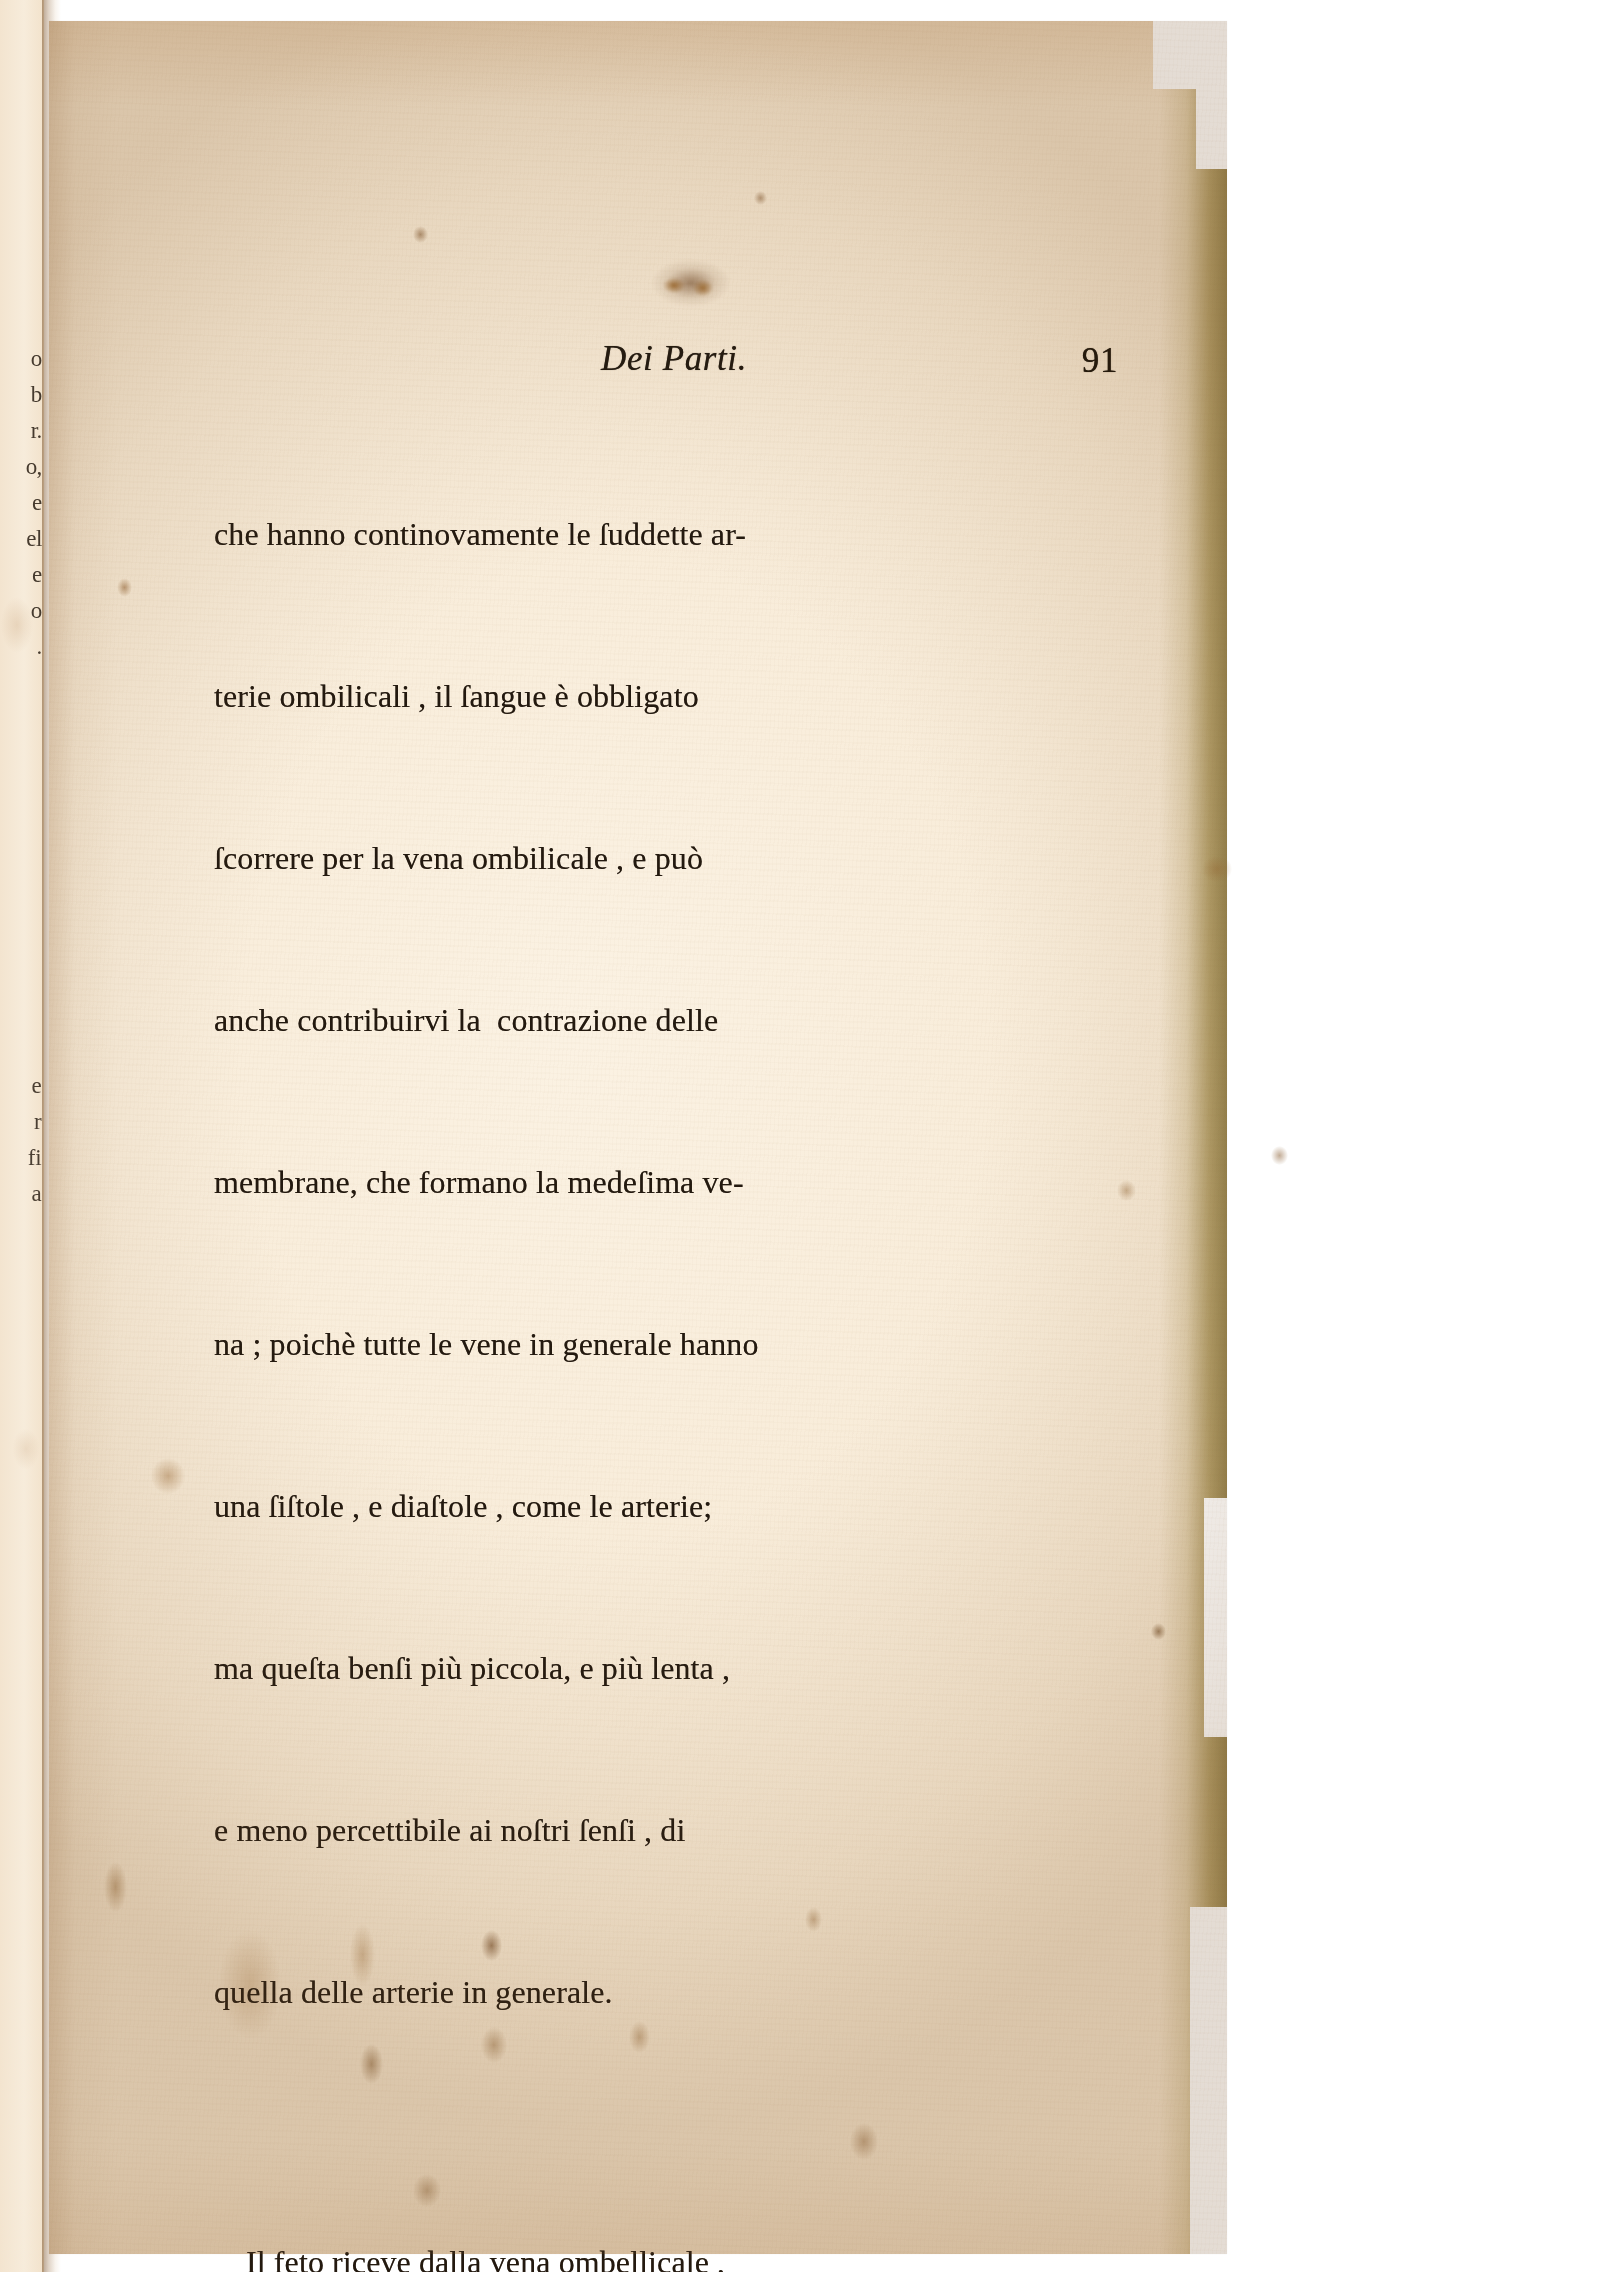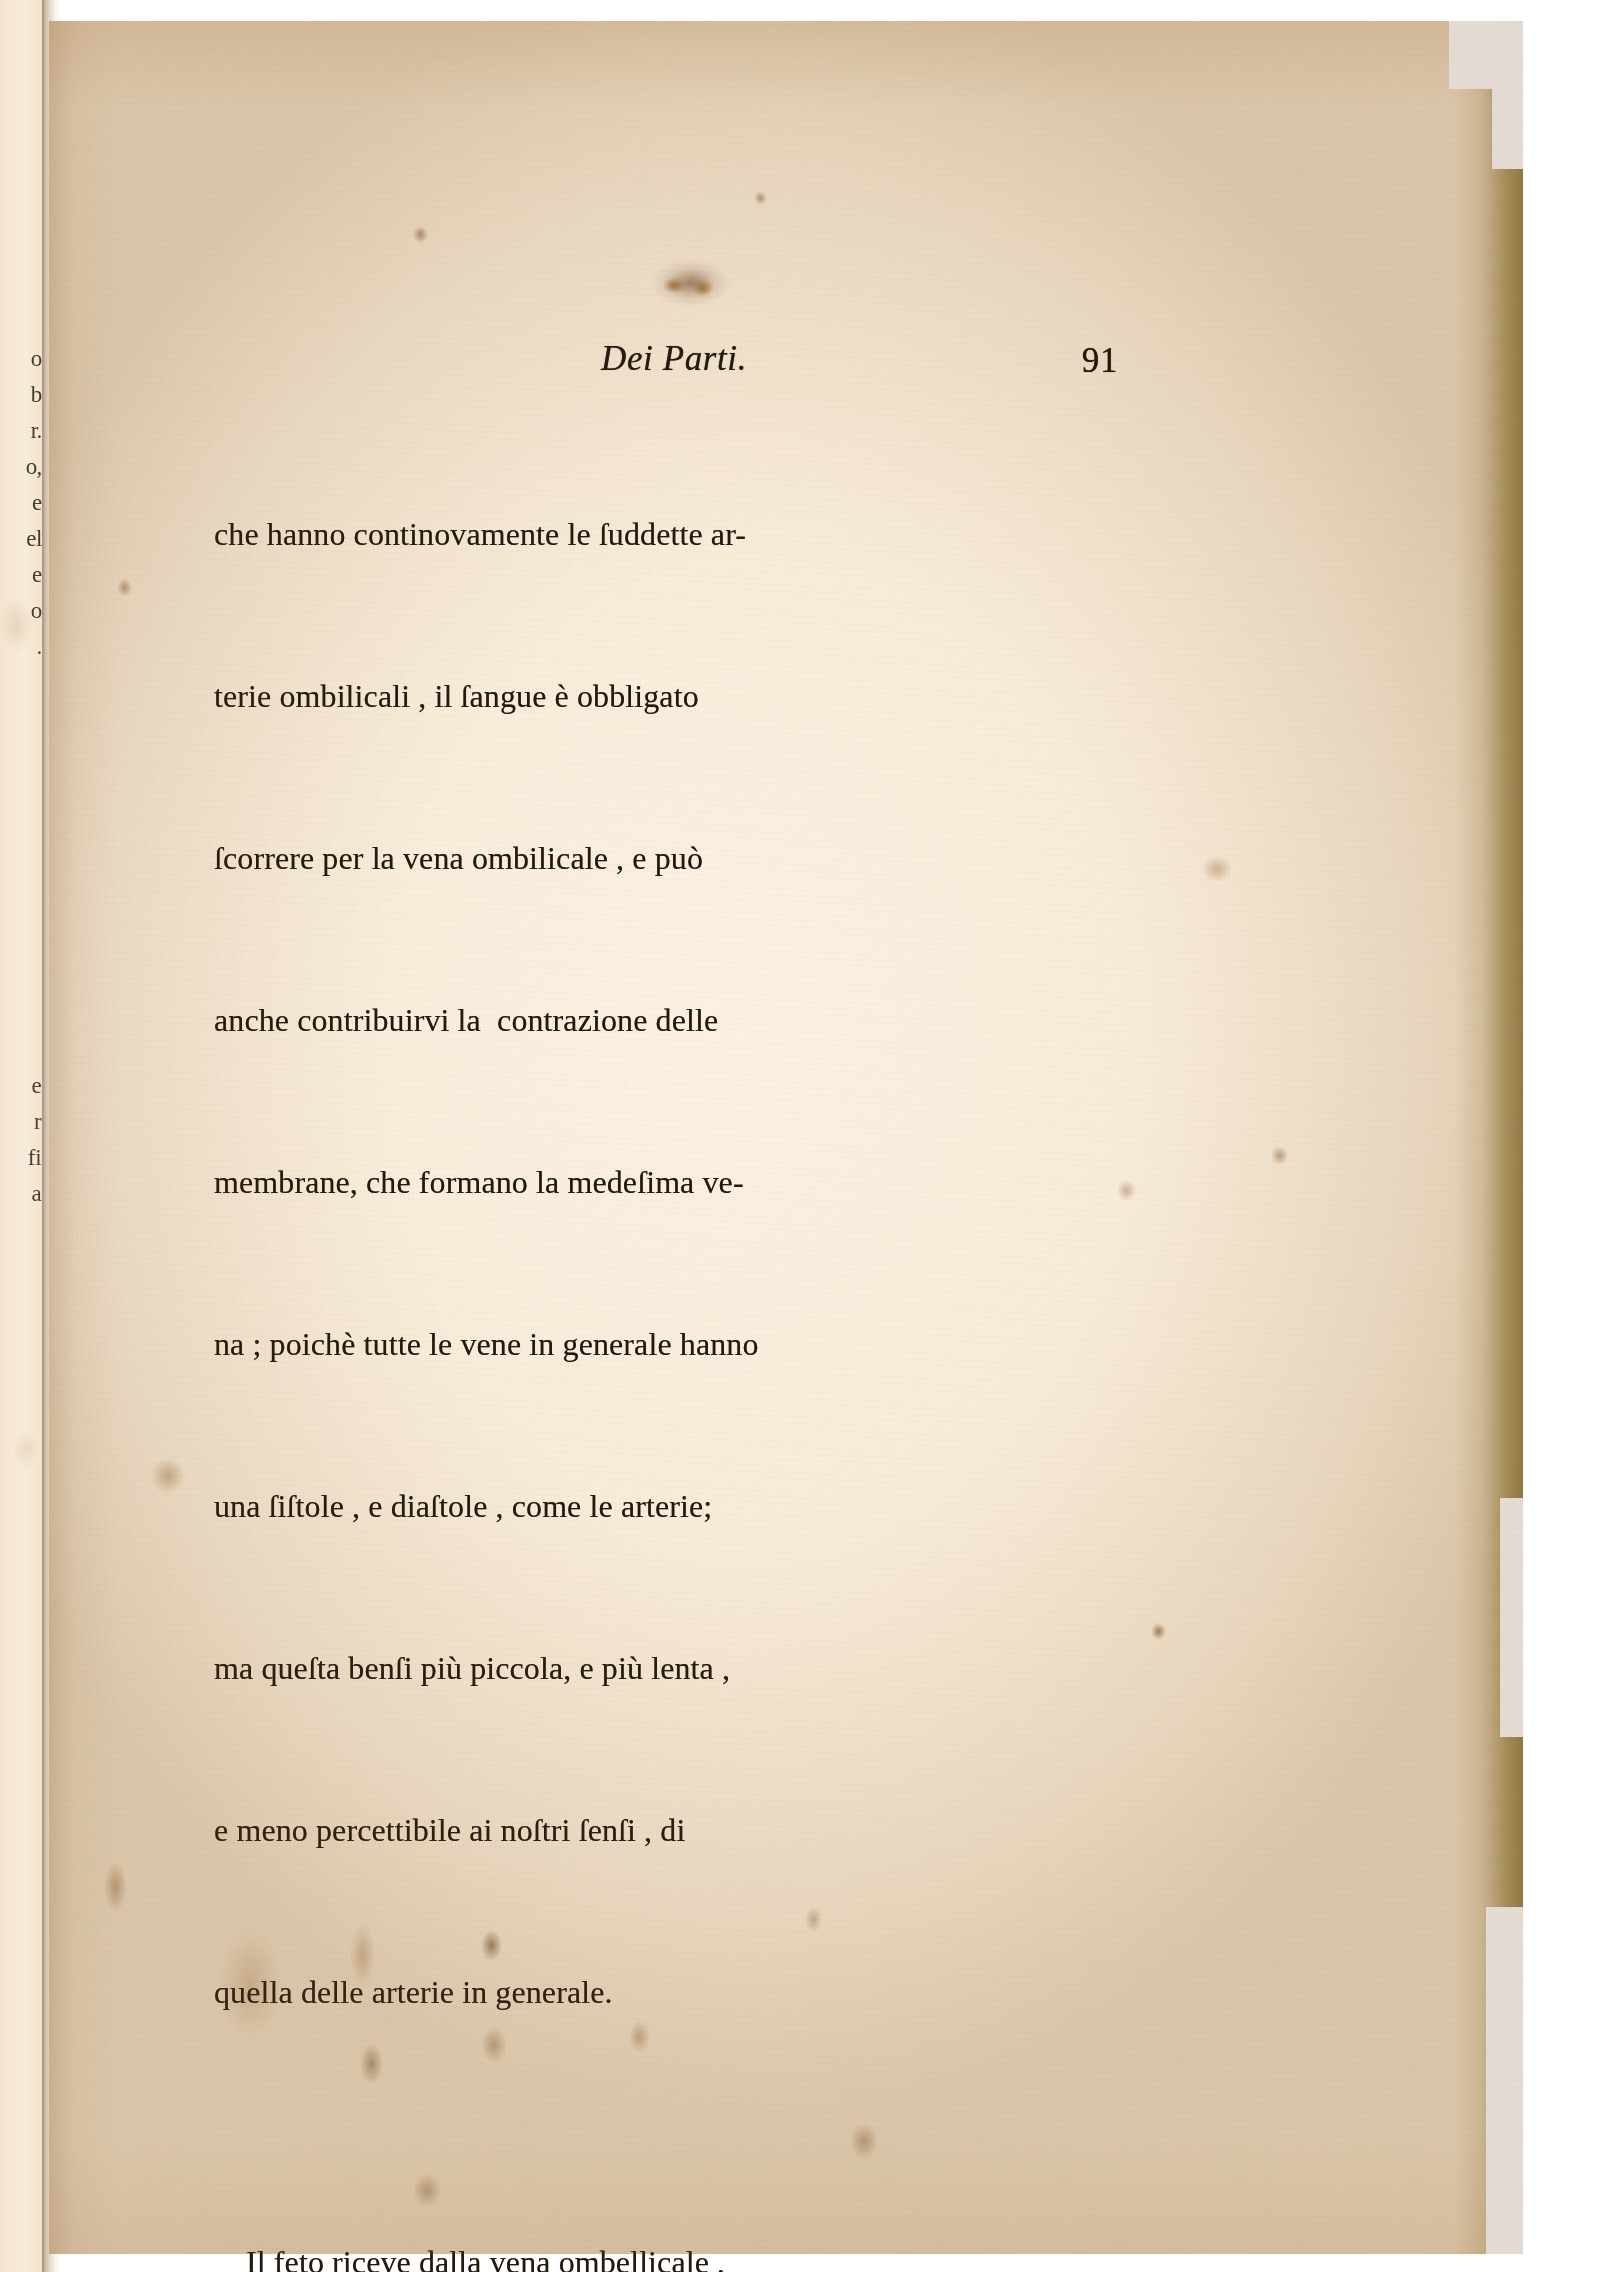--- a/index.html
+++ b/index.html
@@ -82,21 +82,21 @@
       rgba(150,108,64,.30) 35%,
       rgba(200,160,110,.12) 70%,
       rgba(255,255,255,0) 100%);
   }
 
   
   .leaf {
     position: absolute;
     left: 49px;
     top: 20.5px;
-    width: 1474px;
+    width: 1178px;
     height: 2233px;
     background:
       linear-gradient(90deg, rgba(150,104,58,.22) 0px, rgba(150,104,58,.05) 26px, rgba(0,0,0,0) 68px),
       linear-gradient(180deg, rgba(196,150,100,.22) 0px, rgba(0,0,0,0) 85px),
       linear-gradient(0deg, rgba(196,150,100,.14) 0px, rgba(0,0,0,0) 114px),
       radial-gradient(ellipse 852px 1023px at 45% 45%, #fbf2e3 0%, #f8ecd9 55%, #f3e3cb 100%);
     box-shadow: 0 0 0.6px rgba(0,0,0,.25);
   }
 
   

